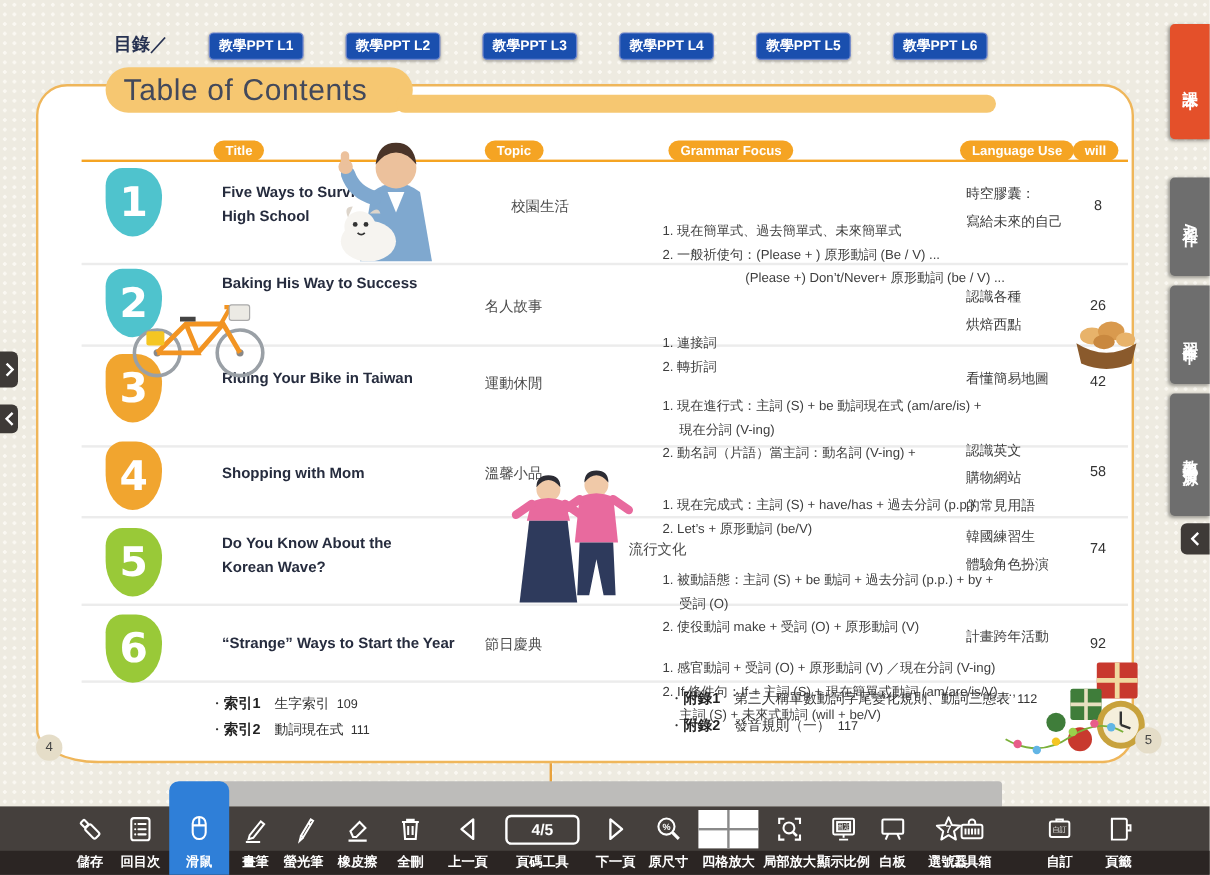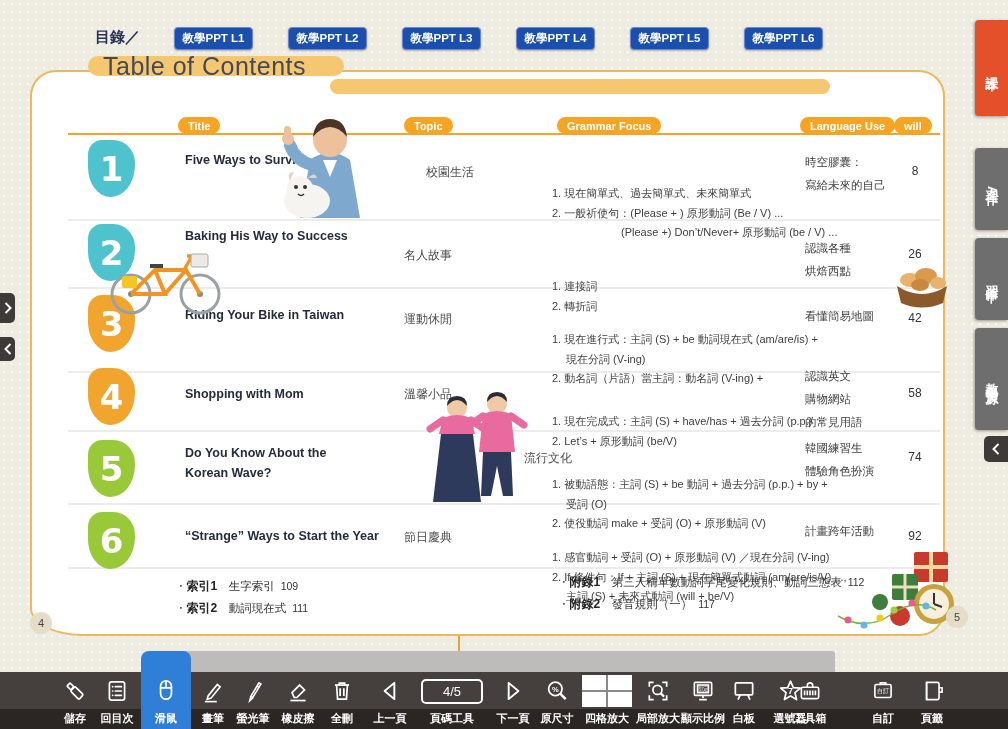--- a/index.html
+++ b/index.html
@@ -12,21 +12,21 @@
   }
   
   #page{
     position:absolute;left:30px;top:70px;width:911px;height:562px;
     background:#fff;border:2px solid #efb65a;border-radius:26px;
     border-bottom-left-radius:52px 28px;
   }
   #spine{position:absolute;left:458px;top:636px;width:2px;height:34px;background:#e8a23c;}
   
   #breadcrumb{position:absolute;left:95px;top:28px;font-size:15px;font-weight:bold;color:#273252;}
-  #banner{position:absolute;left:88px;top:56px;width:256px;height:20px;background:#f6c771;border-radius:19px;
+  #banner{position:absolute;left:88px;top:56px;width:256px;height:38px;background:#f6c771;border-radius:19px;
           display:flex;align-items:center;padding-left:15px;box-sizing:border-box;}
   #banner span{font-size:25px;color:#43495b;letter-spacing:.5px;}
   #banner-tail{position:absolute;left:330px;top:79px;width:500px;height:15px;background:#f6c771;border-radius:8px;}
   .pptbtn{
     position:absolute;top:27px;width:77px;height:21px;background:#1a4fae;border:1px solid #6e86cf;
     border-radius:4px;color:#fff;font-size:11.5px;font-weight:bold;display:flex;align-items:center;justify-content:center;
     box-shadow:0 1px 2px rgba(0,0,0,.25);cursor:pointer;
   }
   .pp1{left:174px}.pp2{left:288px}.pp3{left:402px}.pp4{left:516px}.pp5{left:630px}.pp6{left:744px}
   
@@ -91,21 +91,21 @@
   #toolbar{position:absolute;left:0;top:672px;width:1008px;height:57px;background:#45403d;z-index:7;}
   #label-strip{position:absolute;left:0;bottom:0;width:100%;height:20px;background:#2b2523;}
   .tool{position:absolute;top:0;width:48px;height:57px;display:flex;flex-direction:column;align-items:center;cursor:pointer;z-index:8;}
   .tool .ticon{height:34px;display:flex;align-items:center;justify-content:center;margin-top:2px;}
   .tool .tlabel{position:absolute;bottom:3px;width:100%;text-align:center;font-size:11px;font-weight:bold;color:#fff;white-space:nowrap;}
   .tool.active{top:-21px;height:78px;background:#2f7fd8;border-radius:8px 8px 0 0;width:50px;}
   .tool.active .ticon{margin-top:22px;}
   .t1{left:51px}.t2{left:93px}.t3{left:141px}.t4{left:189px}.t5{left:229px}.t6{left:274px}.t7{left:318px}
   .t8{left:366px}.t9{left:417px;width:70px}.t10{left:489px}.t11{left:533px}.t12{left:579px;width:56px}
   .t13{left:634px}.t14{left:679px}.t15{left:720px}.t16{left:766px}.t17{left:786px}.t18{left:859px}.t19{left:908px}
-  .pagebox{width:62px;height:25px;border:2px solid #fff;border-radius:5px;color:#fff;font-weight:normal;font-size:13px;
+  .pagebox{width:62px;height:25px;border:2px solid #fff;border-radius:5px;color:#fff;font-weight:bold;font-size:13px;
            display:flex;align-items:center;justify-content:center;box-sizing:border-box;}
   .grid4{width:50px;height:32px;background:#fff;position:relative;}
   .grid4 i{position:absolute;background:#8a8a8a;display:block;}
   .grid4 .gv{left:24px;top:0;width:2px;height:100%;}
   .grid4 .gh{top:15px;left:0;height:2px;width:100%;}
   .tool svg{display:block;}
 </style>
 </head>
 <body>
 
@@ -135,20 +135,21 @@
 <div class="rowline d1"></div>
 <div class="rowline d2"></div>
 <div class="rowline d3"></div>
 <div class="rowline d4"></div>
 <div class="rowline d5"></div>
 <div class="rowline d6"></div>
 
 <div class="badge teal L1">1</div>
 <div class="title L1">
   <div>Five Ways to Survive</div>
+    <div>High School</div>
 </div>
 <div class="topic L1">校園生活</div>
 <div class="gram L1">
   <div>1. 現在簡單式、過去簡單式、未來簡單式</div><div>2. 一般祈使句：(Please + ) 原形動詞 (Be / V) ...</div><div>　　　　　　 (Please +) Don’t/Never+ 原形動詞 (be / V) ...</div><div></div>
 </div>
 <div class="lang L1">
   <div>時空膠囊：</div>
     <div>寫給未來的自己</div>
     <div></div>
 </div>

